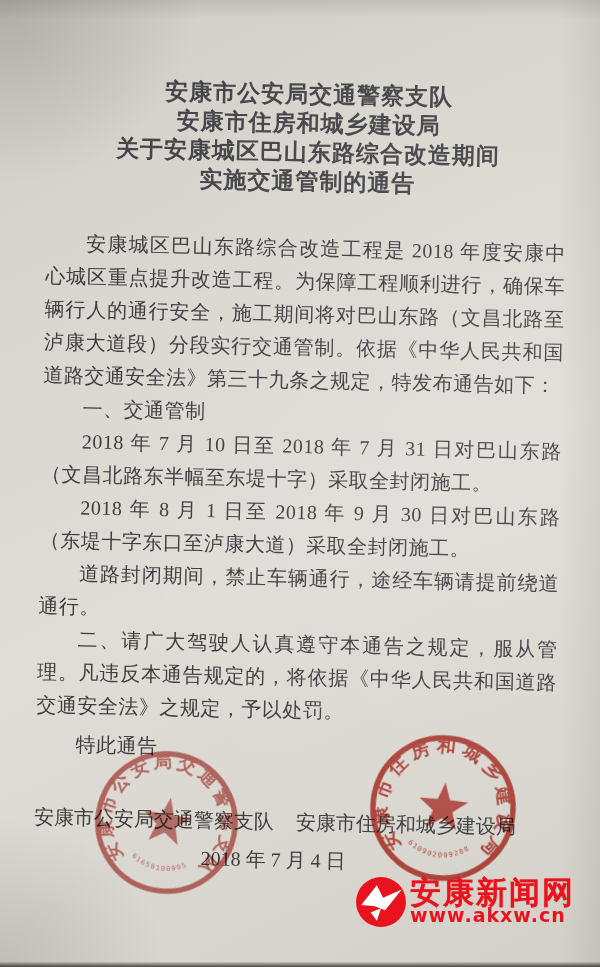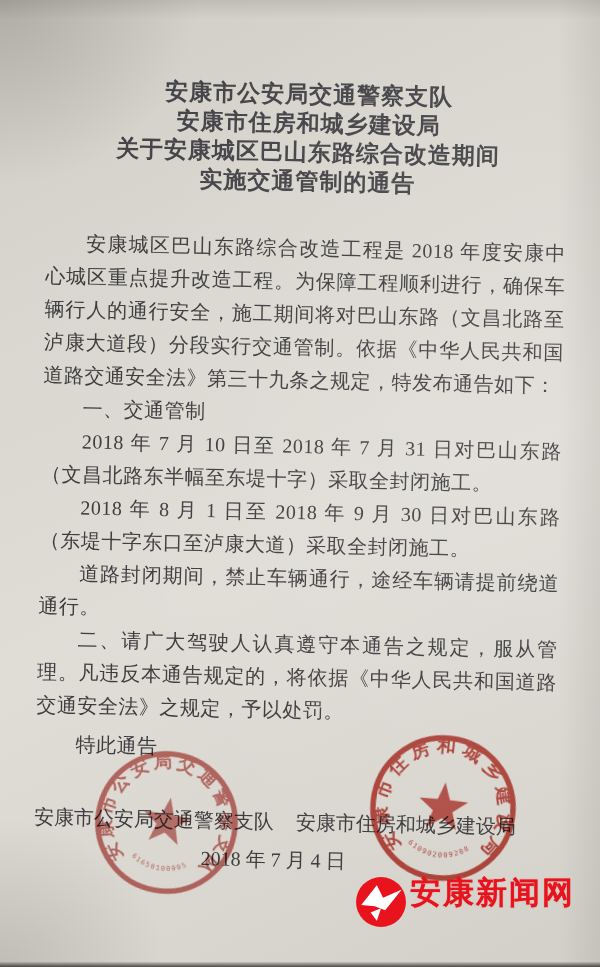--- a/index.html
+++ b/index.html
@@ -106,18 +106,19 @@
   </svg>
 
   <div class="watermark">
     <svg class="wm-badge" viewBox="0 0 50 50">
       <circle cx="25" cy="25" r="24" fill="#e8131c"></circle>
       <path d="M6,28 L21,9 L27,21 L45,13 L29,33 L19,29 Z" fill="#ffffff"></path>
       <path d="M15,35 L25,31 L21,43 Z" fill="#ffffff"></path>
     </svg>
     <div class="wm-text">
       <div class="wm-name">安康新闻网</div>
+      <div class="wm-url">www.akxw.cn</div>
     </div>
   </div>
 
   <div class="vignette"></div>
   <div class="edge-bottom"></div>
 </div>
 
 </body></html>

